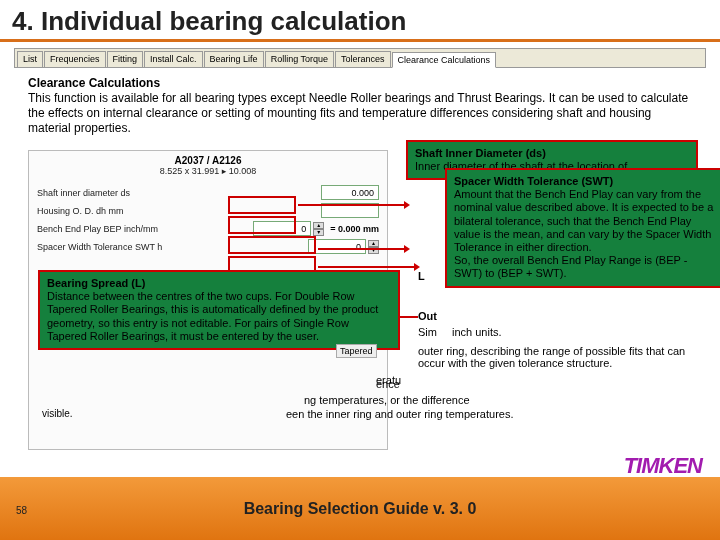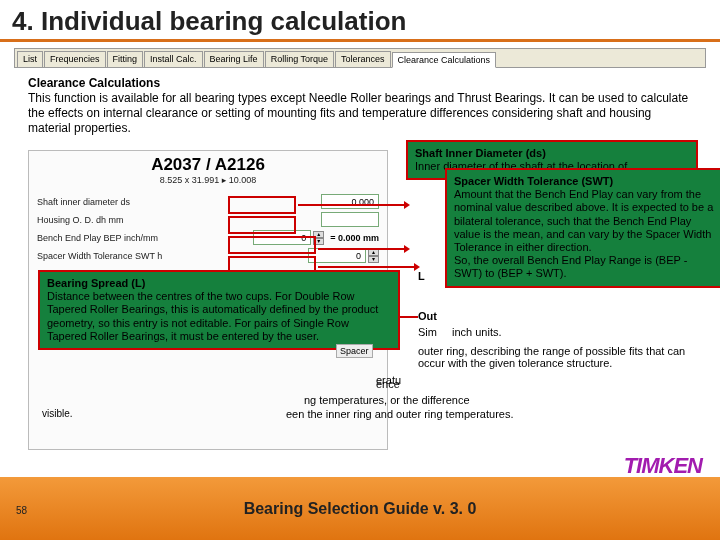--- a/index.html
+++ b/index.html
@@ -7,21 +7,21 @@
   .header { background: linear-gradient(#fff,#fff); border-bottom: 3px solid #d86f1a; padding: 6px 12px 2px; }
   .header h1 { font-size: 26px; font-weight: bold; color: #222; font-family: Verdana, sans-serif; }
   .tabbar { margin: 6px 14px 0; border: 1px solid #999; background: #ece9d8; font-size: 9px; padding: 2px 0 0 2px; display: flex; gap: 0; }
   .tab { padding: 2px 5px; border: 1px solid #999; border-bottom: none; background: #ece9d8; margin-right: 1px; }
   .tab.active { background: #fff; font-weight: normal; border-bottom: 1px solid #fff; position: relative; top: 1px; }
   .intro { margin: 8px 28px 4px 28px; font-size: 12px; line-height: 1.25; }
   .intro b { font-weight: bold; }
   .canvas { position: relative; margin: 4px 14px 0; height: 330px; }
   .app { position: absolute; left: 14px; top: 10px; width: 360px; height: 300px; border: 1px solid #bbb; background: #fbfbfb; font-size: 10px; }
   .app-head { text-align: center; padding: 4px 0 0; }
-  .app-head .nm { font-size: 17px; font-weight: bold; }
+  .app-head .nm { font-size: 10px; font-weight: bold; }
   .app-head .dim { font-size: 9px; color: #222; }
   .rows { padding: 6px 8px; }
   .row { display: flex; align-items: center; margin: 3px 0; }
   .row label { flex: 1; font-size: 9px; color: #222; }
   .row input { width: 58px; height: 15px; font-size: 9px; text-align: right; padding-right: 4px; border: 1px solid #7a7; background: #fff; }
   .row .stepper { display: flex; flex-direction: column; margin-left: 2px; }
   .row .stepper span { width: 11px; height: 7px; border: 1px solid #888; background: #ddd; font-size: 6px; line-height: 5px; text-align: center; }
   .row .unit { font-size: 9px; margin-left: 6px; font-weight: bold; }
   .arrow { position: absolute; height: 2px; background: #c00; }
   .arrow::after { content: ""; position: absolute; right: -6px; top: -3px; border: 4px solid transparent; border-left: 6px solid #c00; }
@@ -124,21 +124,21 @@
   <div style="position:absolute; left:404px; top:130px; font-size:11px; font-weight:bold;">L</div>
   <div style="position:absolute; left:438px; top:186px; font-size:11px;">inch units.</div>
   <div style="position:absolute; left:404px; top:170px; font-size:11px; font-weight:bold;">Out</div>
   <div style="position:absolute; left:404px; top:186px; font-size:11px;">Sim</div>
   <div style="position:absolute; left:362px; top:234px; font-size:11px;">eratu</div>
   <div style="position:absolute; left:362px; top:238px; font-size:11px;">ence</div>
   <div style="position:absolute; left:404px; top:205px; width:280px; font-size:11px;">outer ring, describing the range of possible fits that can occur with the given tolerance structure.</div>
   <div style="position:absolute; left:290px; top:254px; font-size:11px;">ng temperatures, or the difference</div>
   <div style="position:absolute; left:272px; top:268px; width:260px; font-size:11px;">een the inner ring and outer ring temperatures.</div>
   <div style="position:absolute; left:28px; top:268px; font-size:10px;">visible.</div>
-  <div style="position:absolute; left:322px; top:204px; font-size:9px; border:1px solid #aaa; padding:1px 3px; background:#eee;">Spacer</div>
+  <div style="position:absolute; left:322px; top:204px; font-size:9px; border:1px solid #aaa; padding:1px 3px; background:#eee;">Tapered</div>
 
 </div>
 
 <div class="brand">
   <div class="logo">TIMKEN</div>
   <div class="tag">Where You Turn</div>
 </div>
 
 <div class="footer">
   <div class="pg">58</div>

